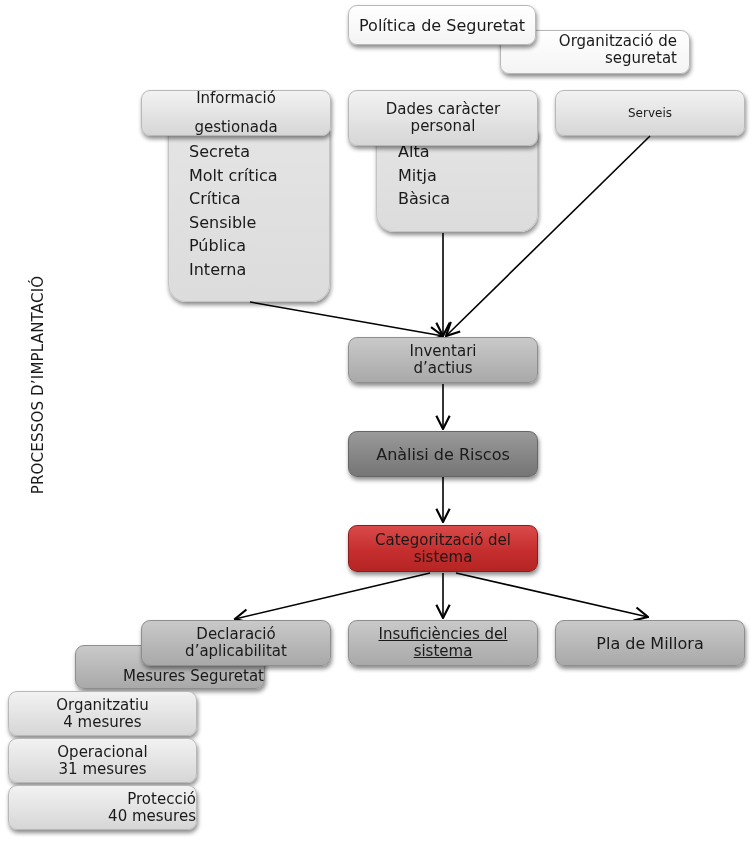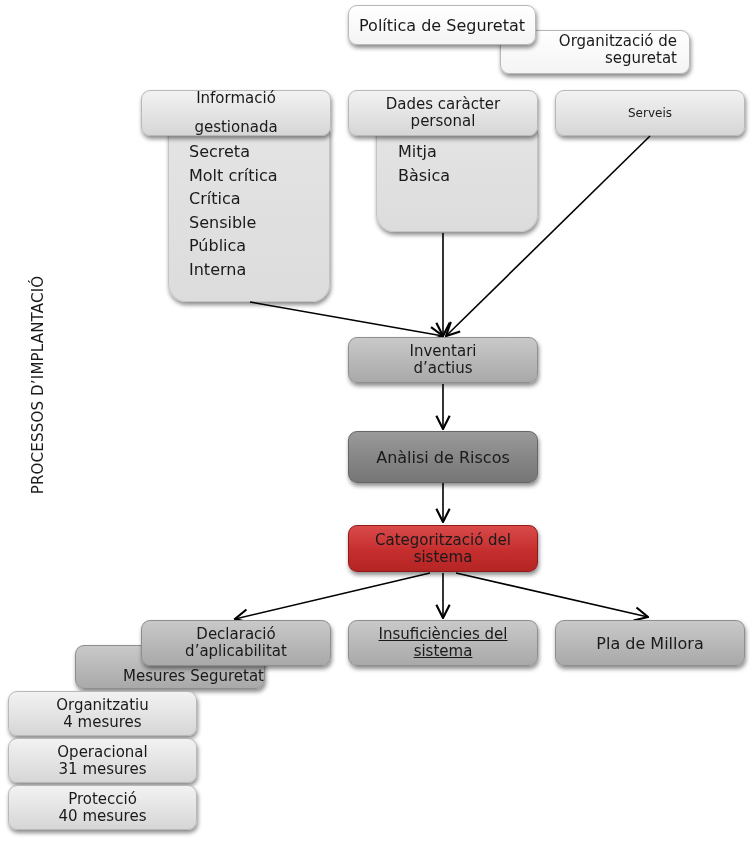--- a/index.html
+++ b/index.html
@@ -45,24 +45,25 @@
   <span>Sensible</span>
   <span>Pública</span>
   <span>Interna</span>
 </div>
 <div class="box light" style="left:141px; top:90px; width:190px; height:46px;gap:12px;">
   <span>Informació</span>
   <span>gestionada</span>
 </div>
 
 <div class="panel" style="left:376px; top:130px; width:162px; height:102px; padding-left:21px;">
+  <span>Alta</span>
   <span>Mitja</span>
   <span>Bàsica</span>
 </div>
-<div class="box light" style="left:348px; top:90px; width:190px; height:46px;">
+<div class="box light" style="left:348px; top:90px; width:190px; height:56px;">
   <span>Dades caràcter</span>
   <span>personal</span>
 </div>
 
 <div class="box light" style="left:555px; top:90px; width:190px; height:46px; font-size:12px;">
   <span>Serveis</span>
 </div>
 
 <svg class="arrows" width="751" height="855">
   <defs>
@@ -77,21 +78,21 @@
   <line x1="443" y1="477" x2="443" y2="522" stroke="#000" stroke-width="1.6" marker-end="url(#ah)"></line>
   <line x1="430" y1="573" x2="235" y2="619" stroke="#000" stroke-width="1.6" marker-end="url(#ah)"></line>
   <line x1="443" y1="573" x2="443" y2="618" stroke="#000" stroke-width="1.6" marker-end="url(#ah)"></line>
   <line x1="456" y1="573" x2="648" y2="617" stroke="#000" stroke-width="1.6" marker-end="url(#ah)"></line>
 </svg>
 
 <div class="box mid" style="left:348px; top:337px; width:190px; height:46px;">
   <span>Inventari</span>
   <span>d’actius</span>
 </div>
-<div class="box dark" style="left:348px; top:431px; width:190px; height:52px; font-size:16px;">
+<div class="box dark" style="left:348px; top:431px; width:190px; height:46px; font-size:16px;">
   <span>Anàlisi de Riscos</span>
 </div>
 <div class="box red" style="left:348px; top:525px; width:190px; height:47px;">
   <span>Categorització del</span>
   <span>sistema</span>
 </div>
 
 <div class="box mid" style="left:75px; top:645px; width:190px; height:44px; align-items:flex-end; padding-left:15px; text-align:left; justify-content:flex-end; padding-bottom:3px;">
   <span>75</span>
   <span>Mesures Seguretat</span>
@@ -110,16 +111,16 @@
 </div>
 
 <div class="box light" style="left:8px; top:691px; width:189px; height:45px;">
   <span>Organitzatiu</span>
   <span>4 mesures</span>
 </div>
 <div class="box light" style="left:8px; top:738px; width:189px; height:45px;">
   <span>Operacional</span>
   <span>31 mesures</span>
 </div>
-<div class="box light" style="left:8px; top:785px; width:189px; height:45px;">
+<div class="box light" style="left:8px; top:785px; width:189px; height:45px;align-items:flex-end;">
   <span>Protecció</span>
   <span>40 mesures</span>
 </div>
 
 </body></html>

